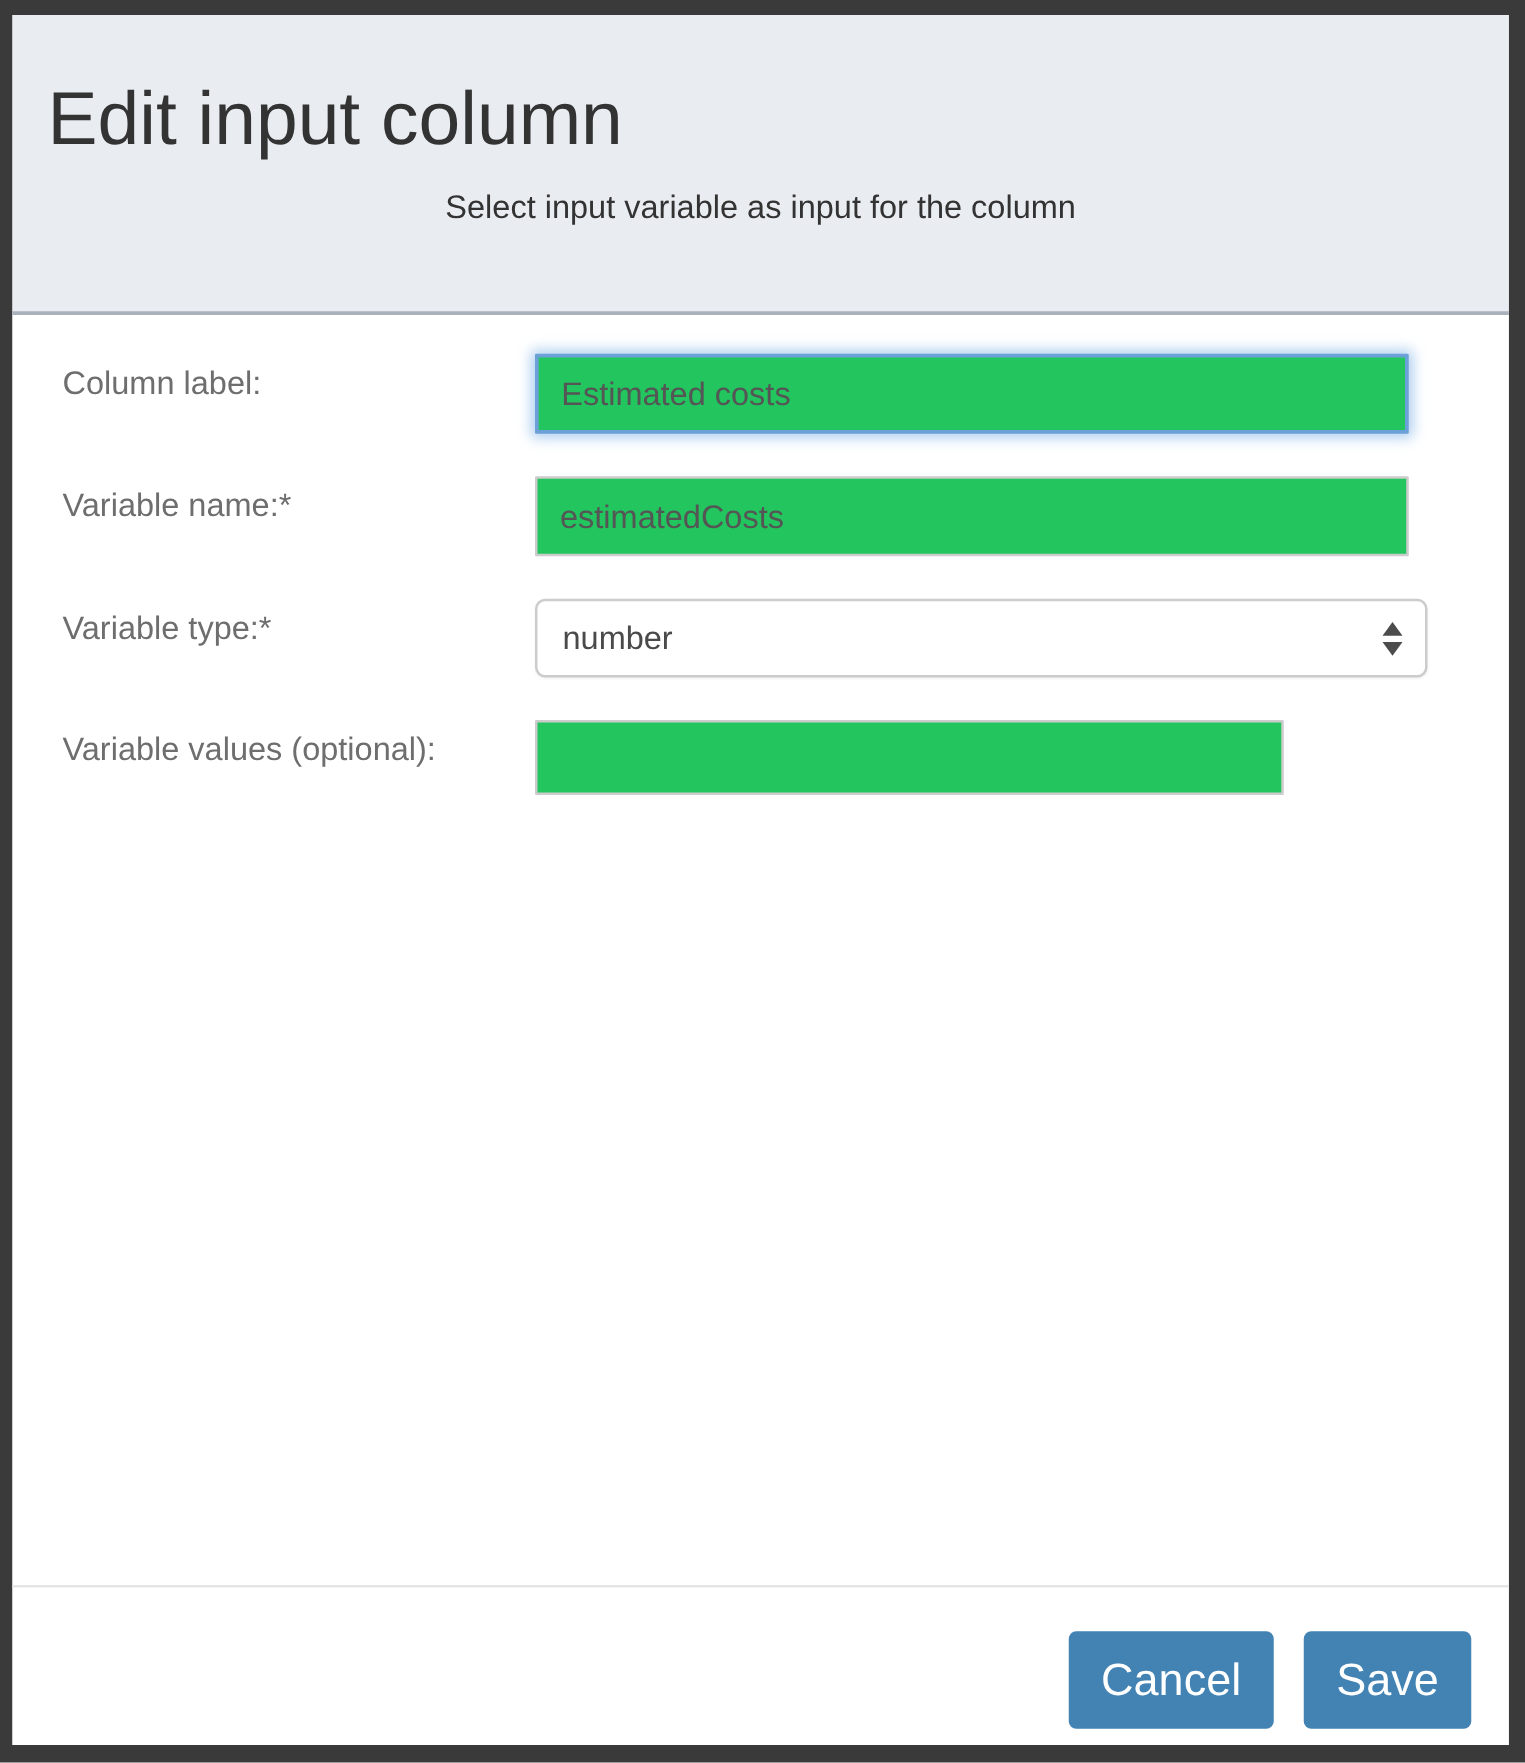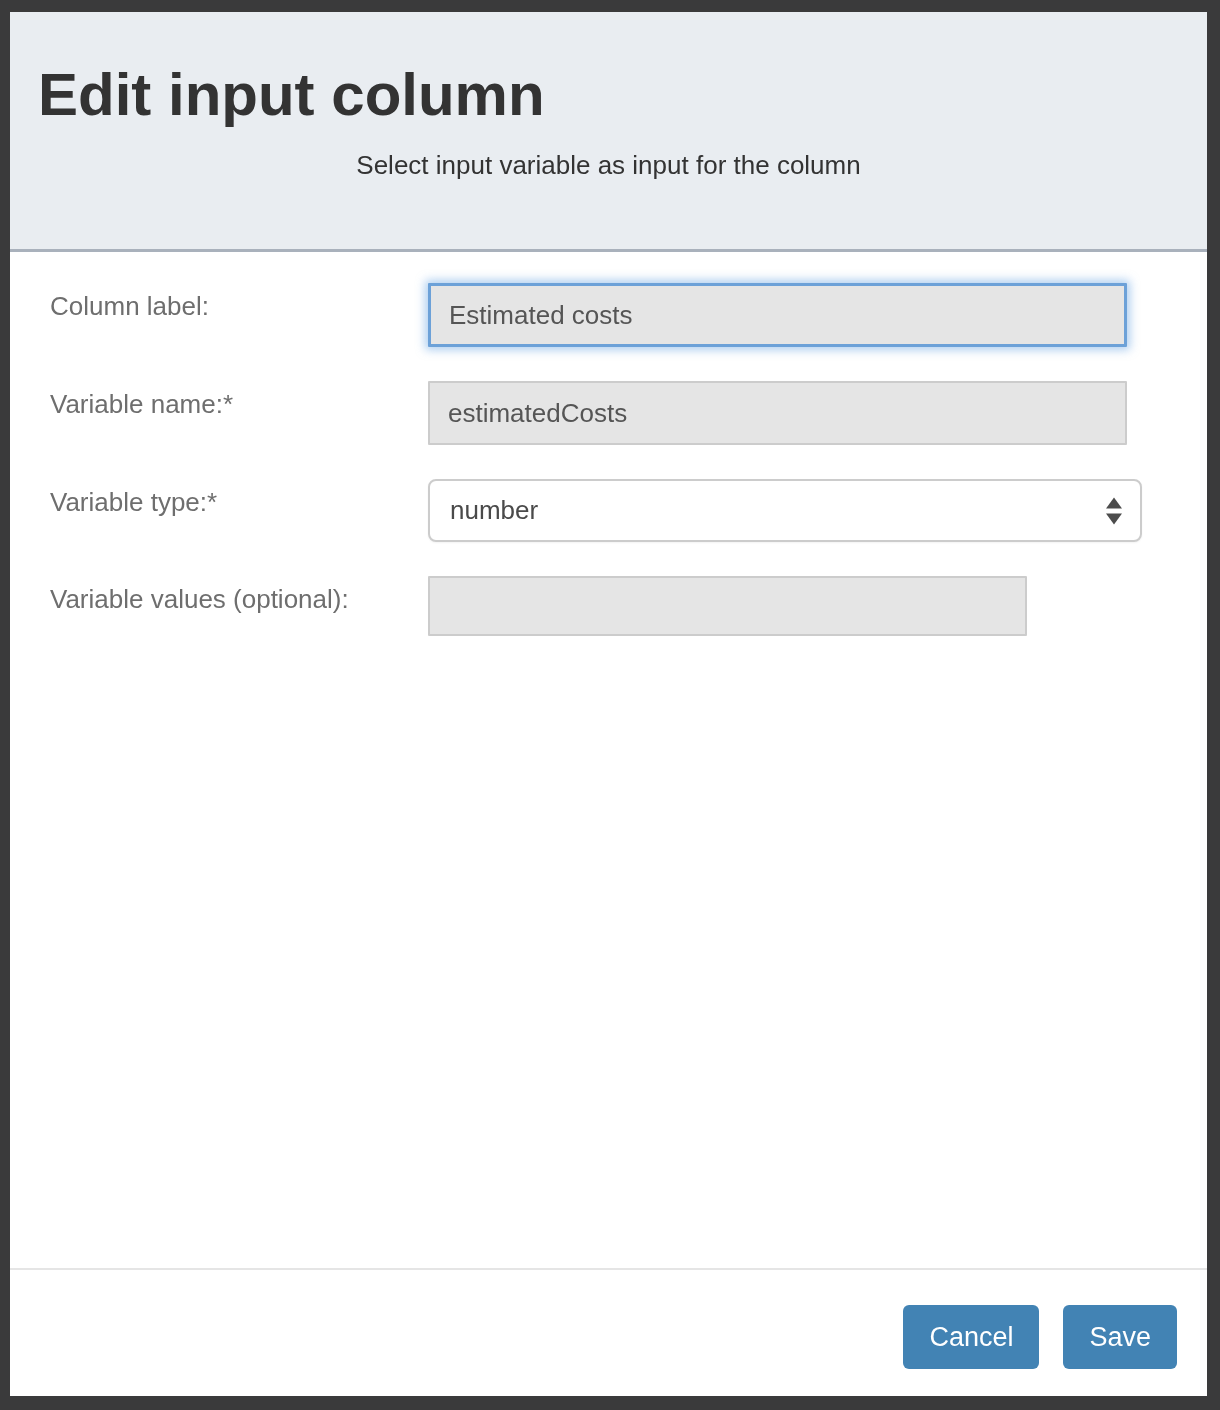--- a/index.html
+++ b/index.html
@@ -22,21 +22,21 @@
   }
   .modal-header {
     background: #e9edf1;
     height: 240px;
     border-bottom: 3px solid #a9b1bc;
     padding: 48px 28px 0 28px;
     flex: 0 0 auto;
   }
   .modal-title {
     font-size: 60px;
-    font-weight: 700;
+    font-weight: 400;
     color: #333333;
     line-height: 1.15;
     letter-spacing: 0px;
   }
   .modal-subtitle {
     margin-top: 20px;
     font-size: 26px;
     color: #333333;
     line-height: 1.3;
     text-align: center;
@@ -55,21 +55,21 @@
     width: 378px;
     flex: 0 0 378px;
     padding-top: 8px;
     font-size: 26px;
     color: #6e6e6e;
   }
   .text-input {
     width: 699px;
     height: 64px;
     border: 2px solid #cccccc;
-    background: #e5e5e5;
+    background: #22c55e;
     font-family: "Liberation Sans", "DejaVu Sans", sans-serif;
     font-size: 26px;
     color: #555555;
     padding: 0 18px;
     outline: none;
     border-radius: 1px;
   }
   .text-input.focused {
     border: 3px solid #6ca1d8;
     box-shadow: 0 0 10px 3px rgba(110, 168, 228, 0.55);
@@ -120,26 +120,26 @@
     height: 128px;
     border-top: 2px solid #e5e5e5;
     background: #ffffff;
     display: flex;
     justify-content: flex-end;
     align-items: flex-start;
     padding: 35px 30px 0 0;
     gap: 24px;
   }
   .btn {
-    height: 64px;
+    height: 78px;
     padding: 0 26px;
     background: #4283b4;
     color: #ffffff;
     font-family: "Liberation Sans", "DejaVu Sans", sans-serif;
-    font-size: 27px;
+    font-size: 36px;
     border: none;
     border-radius: 6px;
     cursor: pointer;
     display: flex;
     align-items: center;
     justify-content: center;
   }
 </style>
 </head>
 <body>

